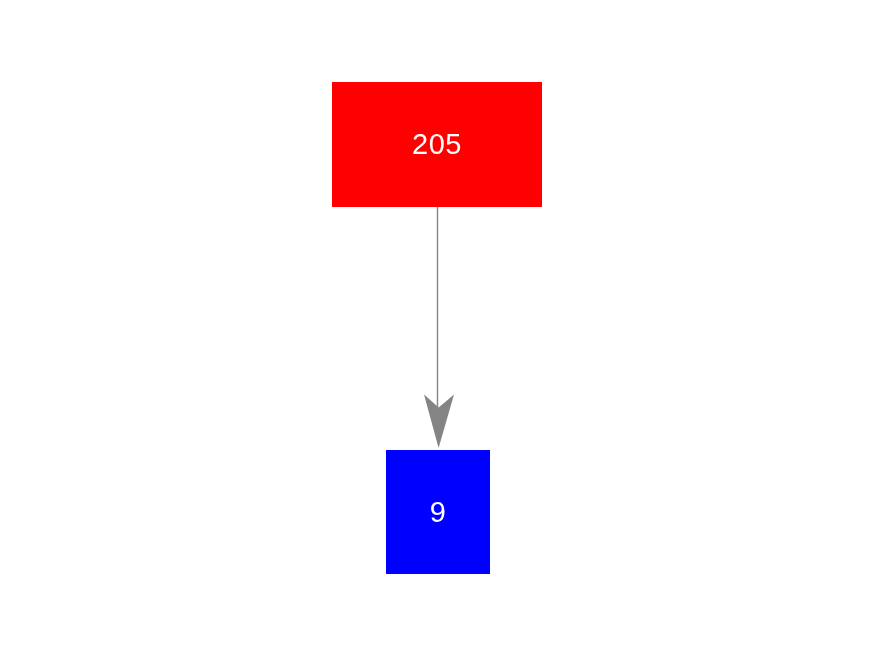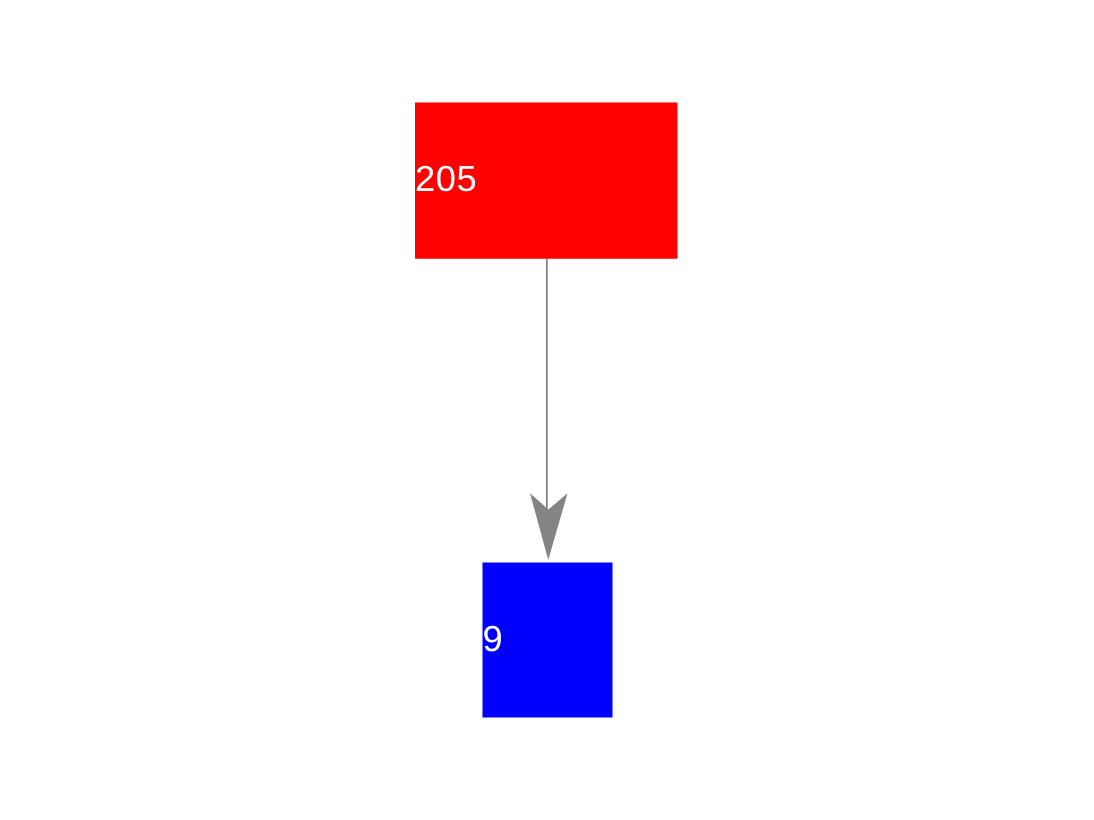--- a/index.html
+++ b/index.html
@@ -20,21 +20,21 @@
     left: 0;
     top: 0;
     width: 875px;
     height: 656px;
     pointer-events: none;
   }
   .node {
     position: absolute;
     display: flex;
     align-items: center;
-    justify-content: flex-start;
+    justify-content: center;
   }
   .node-label {
     color: #ffffff;
     font-size: 29px;
     line-height: 1;
     letter-spacing: 0.5px;
     user-select: none;
   }
   .node-top {
     left: 332px;

